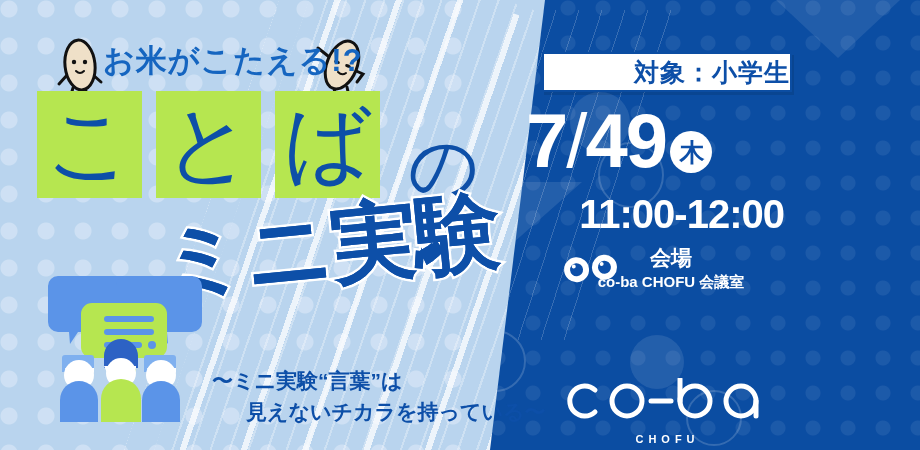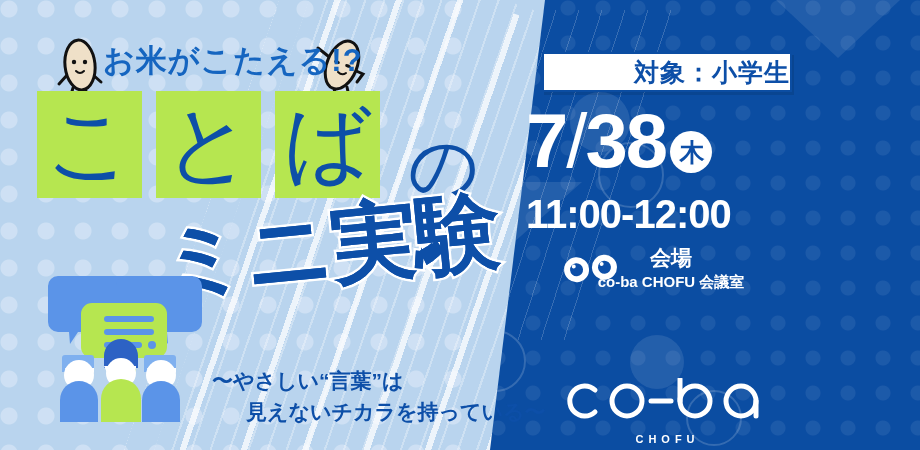--- a/index.html
+++ b/index.html
@@ -144,21 +144,21 @@
     color:#fff;font-weight:bold;font-size:76px;line-height:1;letter-spacing:-2px;
     display:flex;align-items:flex-end;
   }
   .date .slash{font-weight:normal;}
   .daycircle{
     width:42px;height:42px;border-radius:50%;background:#fff;color:#0d4fa8;
     display:flex;align-items:center;justify-content:center;
     font-size:25px;font-weight:bold;margin-left:4px;margin-bottom:6px;
   }
   .time{
-    position:absolute;left:36px;top:192px;width:258px;text-align:left;
+    position:absolute;left:36px;top:192px;width:258px;text-align:right;
     color:#fff;font-weight:bold;font-size:40px;letter-spacing:-1px;
   }
   .venue{
     position:absolute;left:36px;top:244px;width:290px;text-align:center;
     color:#fff;font-weight:bold;font-size:21px;line-height:1.35;
   }
   .venue .v2{font-size:15px;display:block;white-space:nowrap;}
 
   
   .logo{position:absolute;left:65px;top:378px;width:220px;}
@@ -240,21 +240,21 @@
   <div class="eyes">
     <div class="eye">
         <div class="pupil"></div>
       </div>
     <div class="eye">
         <div class="pupil"></div>
       </div>
   </div>
 
   <div class="subtitle">
-    <span>〜やさしい“言葉”は</span>
+    <span>〜ミニ実験“言葉”は</span>
     <span class="l2">見えないチカラを持っている〜</span>
   </div>
 
   <div class="people">
     <svg width="178" height="170" viewBox="0 0 178 170">
 
       <path d="M28 4 h66 a10 10 0 0 1 10 10 v36 a10 10 0 0 1 -10 10 h-46 l-8 12 l-1 -12 h-11 a10 10 0 0 1 -10 -10 v-36 a10 10 0 0 1 10 -10 z" fill="#5b94e8"></path>
       <path d="M96 4 h66 a10 10 0 0 1 10 10 v36 a10 10 0 0 1 -10 10 h-25 l1 12 l-9 -12 h-33 a10 10 0 0 1 -10 -10 v-36 a10 10 0 0 1 10 -10 z" fill="#5b94e8"></path>
       <path d="M62 31 h64 a11 11 0 0 1 11 11 v33 a11 11 0 0 1 -11 11 h-23 l3 14 l-14 -14 h-30 a11 11 0 0 1 -11 -11 v-33 a11 11 0 0 1 11 -11 z" fill="#b6e650"></path>
       <rect x="74" y="44" width="50" height="6" rx="3" fill="#5b94e8"></rect>
@@ -281,21 +281,21 @@
 
   <div class="rp">
 
     <div class="badge badge-target">
       <span>対象：小学生</span>
     </div>
 
     <div class="date">
       <span>7</span>
       <span class="slash">/</span>
-      <span>38</span>
+      <span>49</span>
       <span class="daycircle">木</span>
     </div>
 
     <div class="time">11:00-12:00</div>
 
     <div class="venue">
       <span>会場</span>
       <span class="v2">co-ba CHOFU 会議室</span>
     </div>
 

